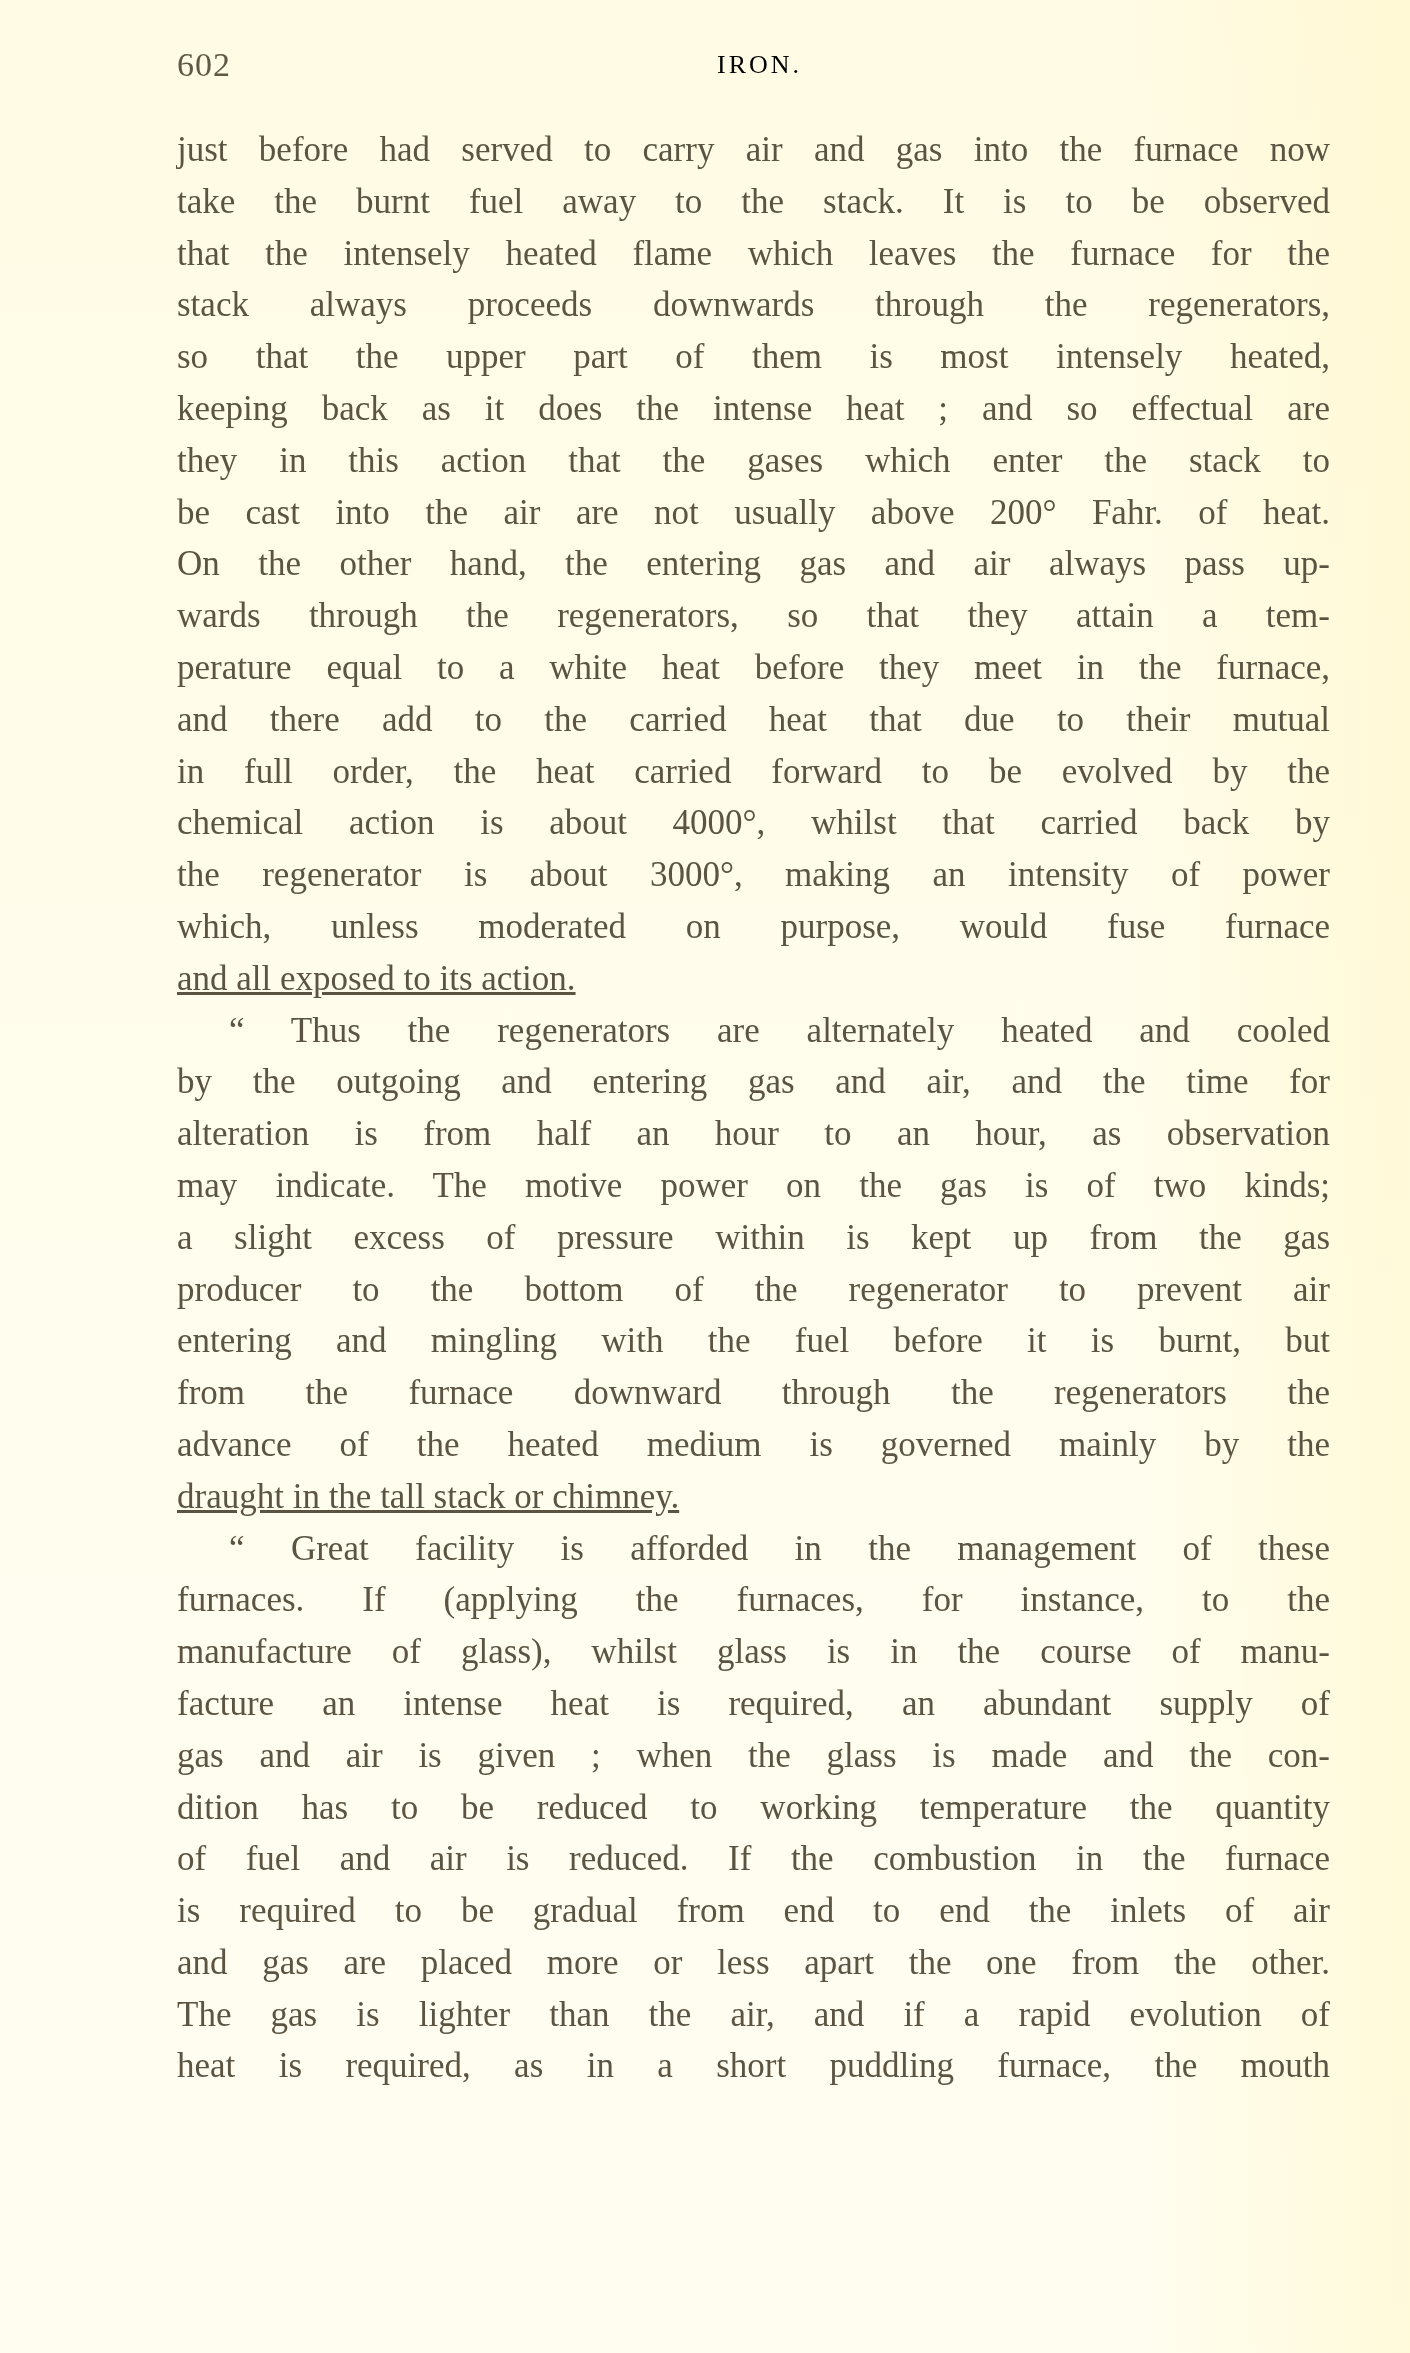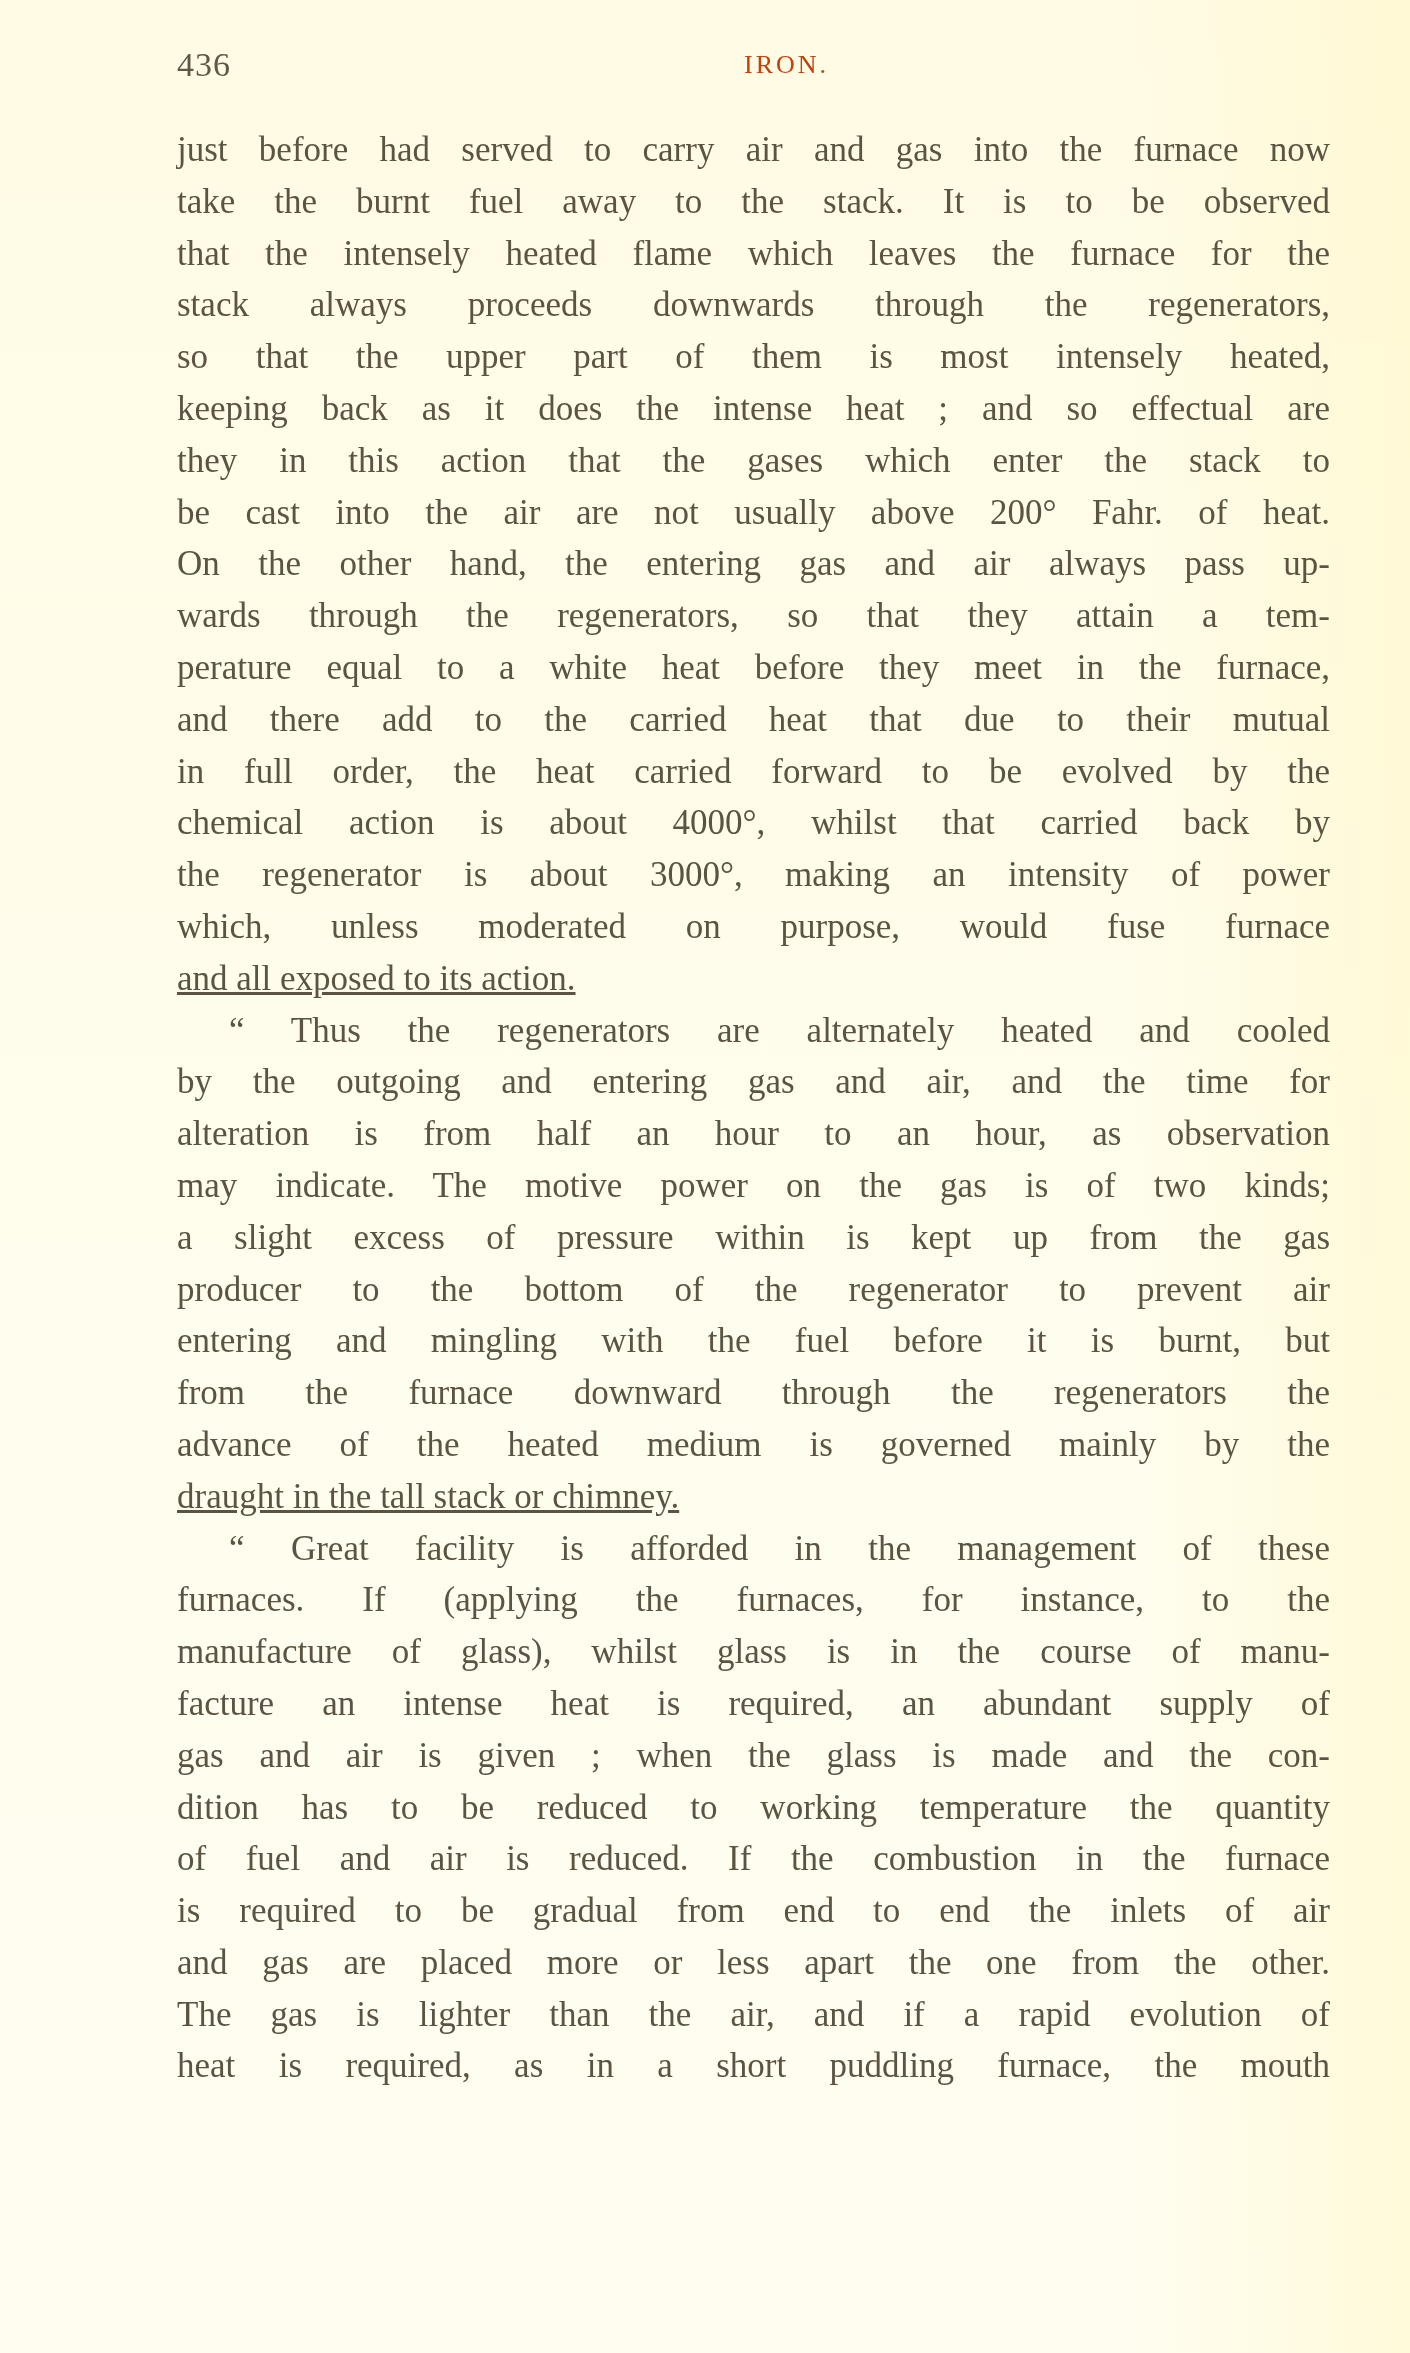--- a/index.html
+++ b/index.html
@@ -32,22 +32,21 @@
       font-size: 34px;
       letter-spacing: 1px;
       color: #5f5847;
     }
     .running-title {
       position: absolute;
       left: 540px;
       top: 4px;
       font-size: 26px;
       letter-spacing: 3px;
-      color: #c2410c;
-      margin-left: 27px;
+      color: #000000;
     }
     .body-text {
       position: absolute;
       left: 177px;
       top: 124px;
       width: 1153px;
     }
     .line {
       display: block;
       height: 51.8px;
@@ -63,21 +62,21 @@
       text-decoration: underline;
     }
     .line.indent {
       padding-left: 52px;
     }
   </style>
 </head>
 <body>
 
 <div class="running-head">
-  <span class="page-number">436</span>
+  <span class="page-number">602</span>
   <span class="running-title">IRON.</span>
 </div>
 
 <div class="body-text">
   <span class="line">just before had served to carry air and gas into the furnace now</span>
   <span class="line">take the burnt fuel away to the stack.  It is to be observed</span>
   <span class="line">that the intensely heated flame which leaves the furnace for the</span>
   <span class="line">stack always proceeds downwards through the regenerators,</span>
   <span class="line">so that the upper part of them is most intensely heated,</span>
   <span class="line">keeping back as it does the intense heat ; and so effectual are</span>

